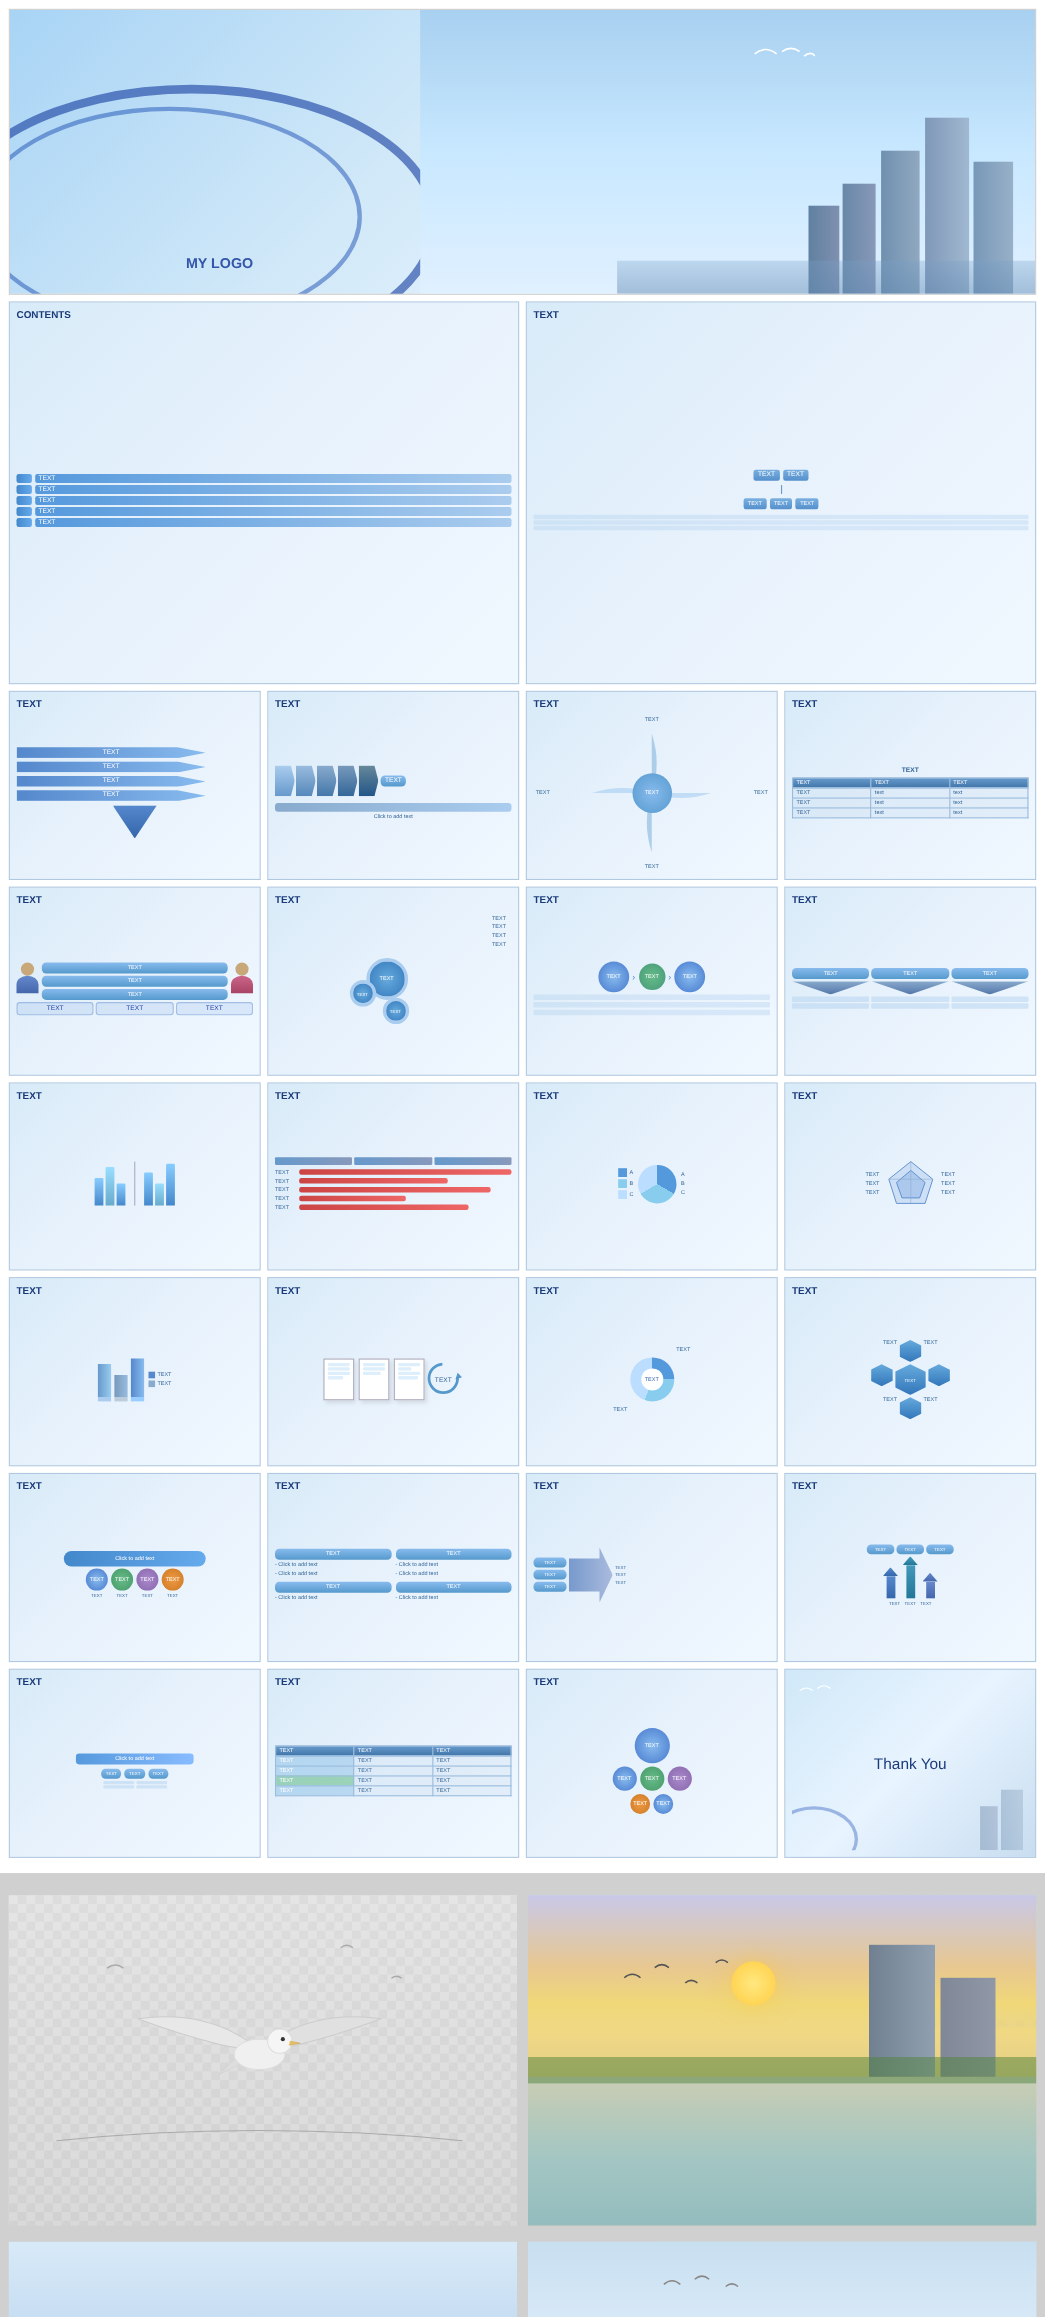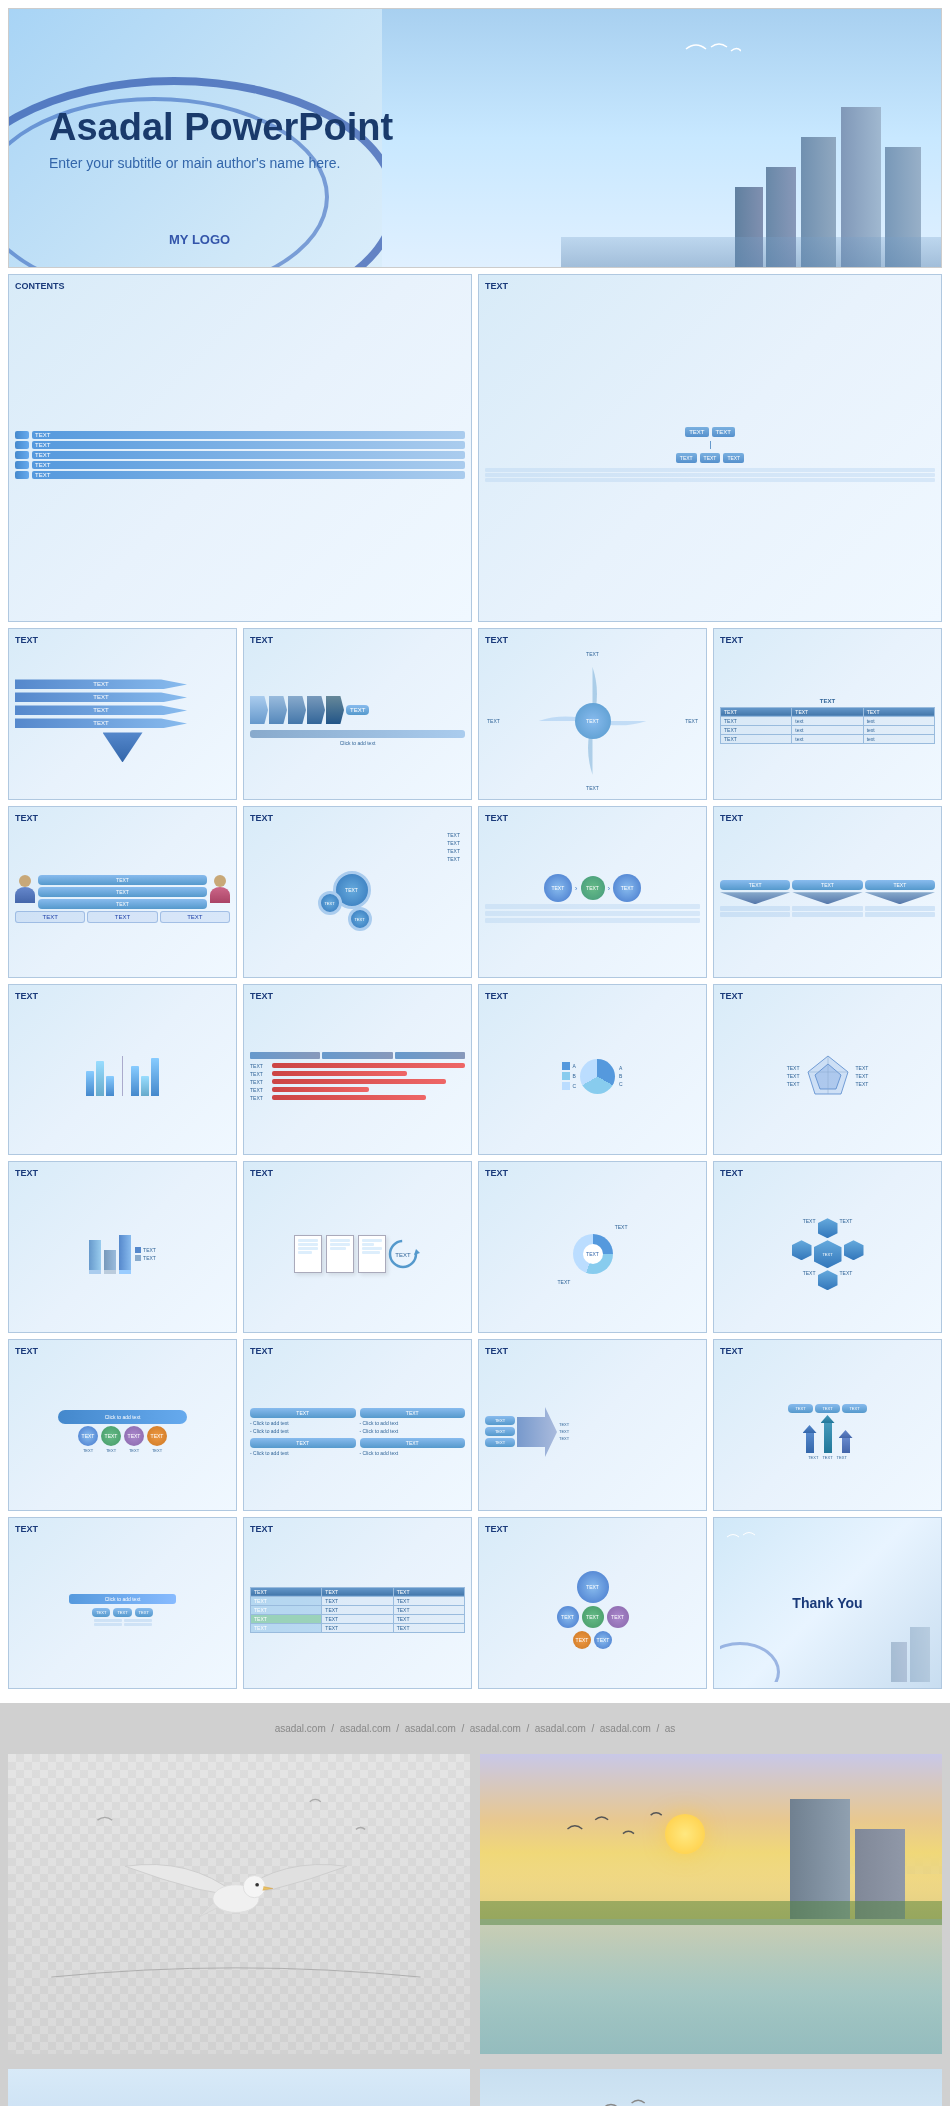--- a/index.html
+++ b/index.html
@@ -258,21 +258,21 @@
 
     
     .flex-col { display: flex; flex-direction: column; gap: 2px; width: 100%; }
 
     
     .thankyou-slide {
       background: linear-gradient(135deg, #d0e8f8, #e8f4ff, #c8ddf0);
     }
     .thankyou-text {
       font-size: 18px;
-      font-weight: bold;
+      font-weight: normal;
       color: #1a3a7a;
       text-align: center;
     }
 
     .hexagon {
       width: 20px;
       height: 20px;
       background: linear-gradient(to bottom, #66aadd, #3377bb);
       clip-path: polygon(50% 0%, 100% 25%, 100% 75%, 50% 100%, 0% 75%, 0% 25%);
       display: flex;
@@ -355,24 +355,20 @@
     </div>
 
     <div style="position:absolute;top:30px;right:200px;">
       <svg width="60" height="20" viewBox="0 0 60 20">
         <path d="M5,10 Q15,2 25,10" stroke="white" stroke-width="1.5" fill="none"></path>
         <path d="M30,8 Q38,2 46,8" stroke="white" stroke-width="1.5" fill="none"></path>
         <path d="M50,12 Q56,7 60,12" stroke="white" stroke-width="1.5" fill="none"></path>
       </svg>
     </div>
 
-    <div class="hero-content">
-      <div class="hero-title">Asadal PowerPoint</div>
-      <div class="hero-subtitle">Enter your subtitle or main author's name here.</div>
-    </div>
     <div class="hero-logo">MY LOGO</div>
   </div>
 
   <div class="slides-top-row">
 
     <div class="slide-thumb">
       <div class="slide-label">CONTENTS</div>
       <div class="slide-content-area">
         <div class="contents-list">
           <div class="contents-item">
@@ -1027,23 +1023,20 @@
           <path d="M2,8 Q8,3 14,8" stroke="white" stroke-width="1" fill="none"></path>
           <path d="M18,6 Q24,1 30,6" stroke="white" stroke-width="1" fill="none"></path>
         </svg>
       </div>
     </div>
   </div>
 </div>
 
 <div class="bottom-section">
 
-  <div class="watermark-row">
-    asadal.com &nbsp;/&nbsp; asadal.com &nbsp;/&nbsp; asadal.com &nbsp;/&nbsp; asadal.com &nbsp;/&nbsp; asadal.com &nbsp;/&nbsp; asadal.com &nbsp;/&nbsp; as
-  </div>
 
   <div style="display:grid;grid-template-columns:1fr 1fr;gap:10px;">
 
     <div class="seagull-panel" style="height:300px;position:relative;">
 
       <div class="checkerboard-bg" style="position:absolute;top:0;left:0;right:0;bottom:0;opacity:0.5;"></div>
 
       <svg style="position:absolute;top:20px;left:20px;width:90%;height:80%;" viewBox="0 0 400 260">
 
         <defs>

